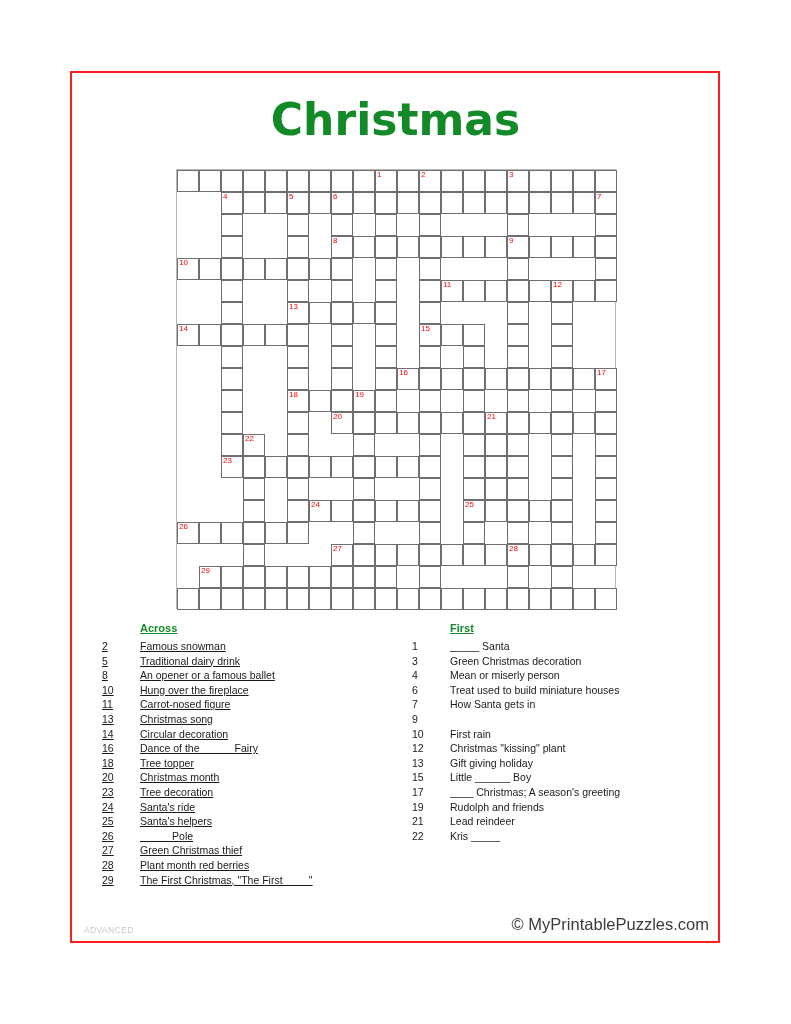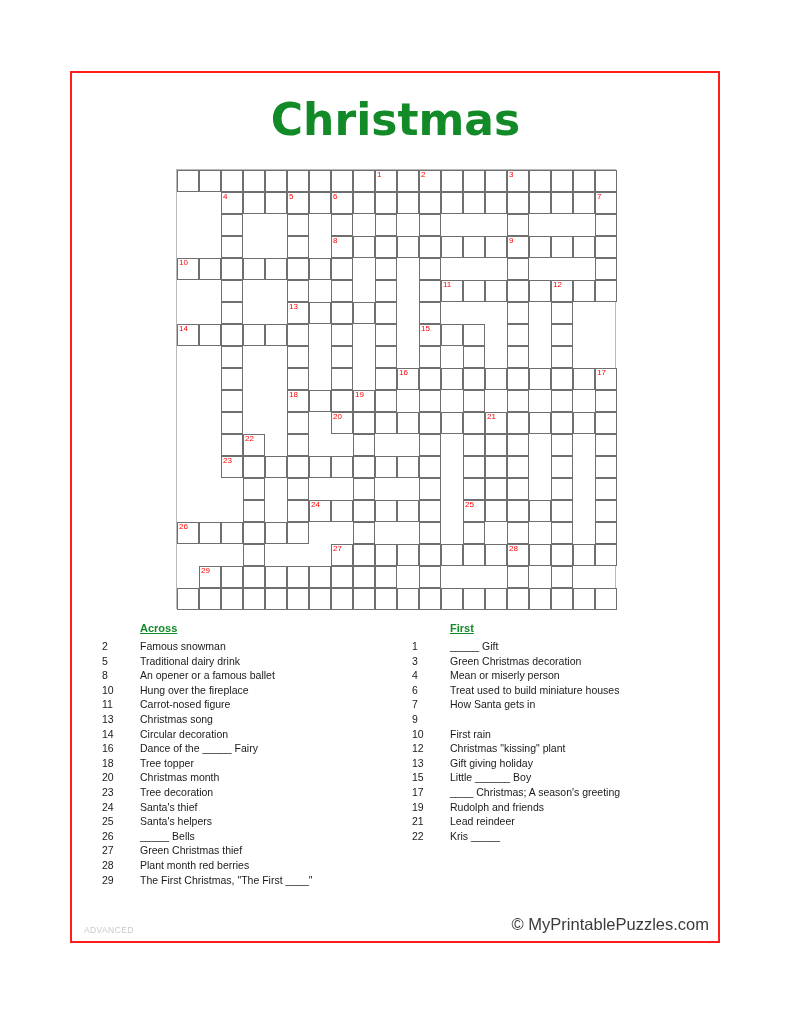--- a/index.html
+++ b/index.html
@@ -80,21 +80,21 @@
     left: 98px;
     top: 622px;
     width: 600px;
     font-size: 10.5px;
     color: #1a1a1a;
   }
   .col {
     position: absolute;
     top: 0;
   }
-  .col-across { left: 0px; width: 300px; }
+  .col-across { left: 0px; width: 300px; text-decoration: underline; }
   .col-down { left: 310px; width: 290px; }
   .col-head {
     font-size: 11px;
     font-weight: bold;
     color: #128a28;
     text-decoration: underline;
     margin-left: 42px;
     margin-bottom: 5px;
   }
   .clue-row {
@@ -501,50 +501,50 @@
           <div class="clue-row">
             <span class="clue-num">20</span>
             <span class="clue-txt">Christmas month</span>
           </div>
           <div class="clue-row">
             <span class="clue-num">23</span>
             <span class="clue-txt">Tree decoration</span>
           </div>
           <div class="clue-row">
             <span class="clue-num">24</span>
-            <span class="clue-txt">Santa's thief</span>
+            <span class="clue-txt">Santa's ride</span>
           </div>
           <div class="clue-row">
             <span class="clue-num">25</span>
             <span class="clue-txt">Santa's helpers</span>
           </div>
           <div class="clue-row">
             <span class="clue-num">26</span>
-            <span class="clue-txt">_____ Bells</span>
+            <span class="clue-txt">_____ Pole</span>
           </div>
           <div class="clue-row">
             <span class="clue-num">27</span>
             <span class="clue-txt">Green Christmas thief</span>
           </div>
           <div class="clue-row">
             <span class="clue-num">28</span>
             <span class="clue-txt">Plant month red berries</span>
           </div>
           <div class="clue-row">
             <span class="clue-num">29</span>
             <span class="clue-txt">The First Christmas, "The First ____"</span>
           </div>
         </div>
     </div>
     <div class="col col-down">
       <div class="col-head">First</div>
       <div id="down-list">
           <div class="clue-row">
             <span class="clue-num">1</span>
-            <span class="clue-txt">_____ Gift</span>
+            <span class="clue-txt">_____ Santa</span>
           </div>
           <div class="clue-row">
             <span class="clue-num">3</span>
             <span class="clue-txt">Green Christmas decoration</span>
           </div>
           <div class="clue-row">
             <span class="clue-num">4</span>
             <span class="clue-txt">Mean or miserly person</span>
           </div>
           <div class="clue-row">

